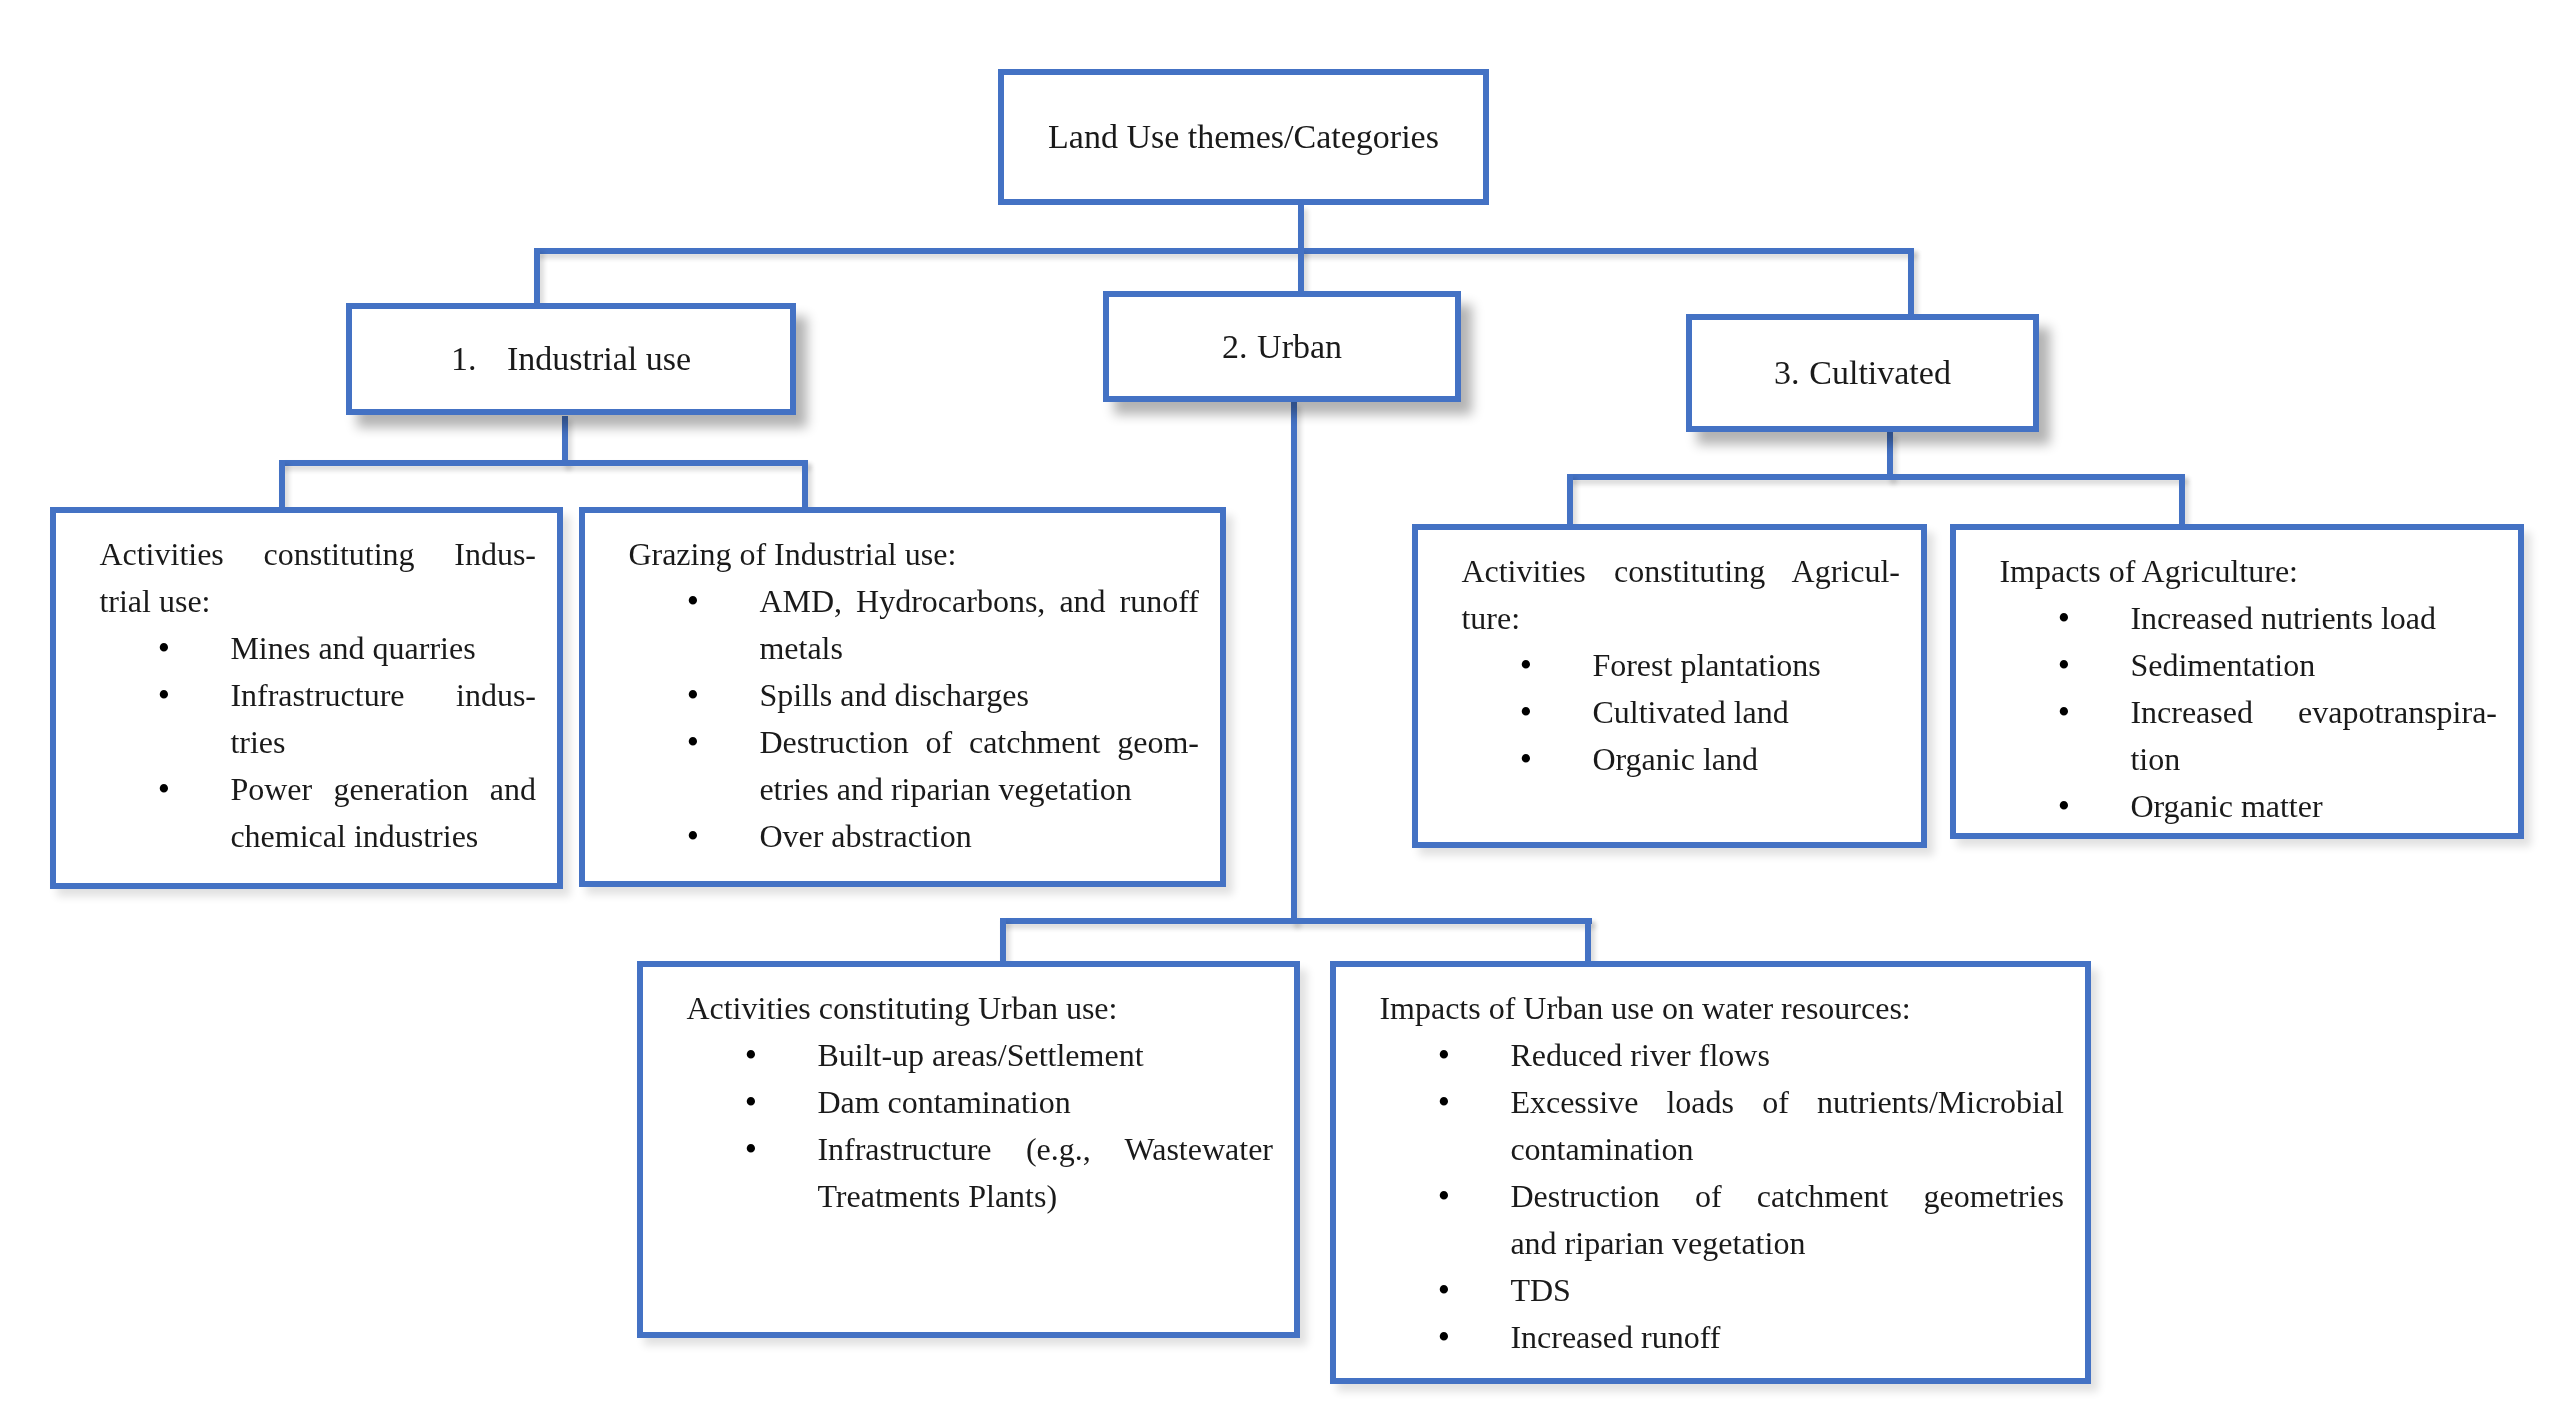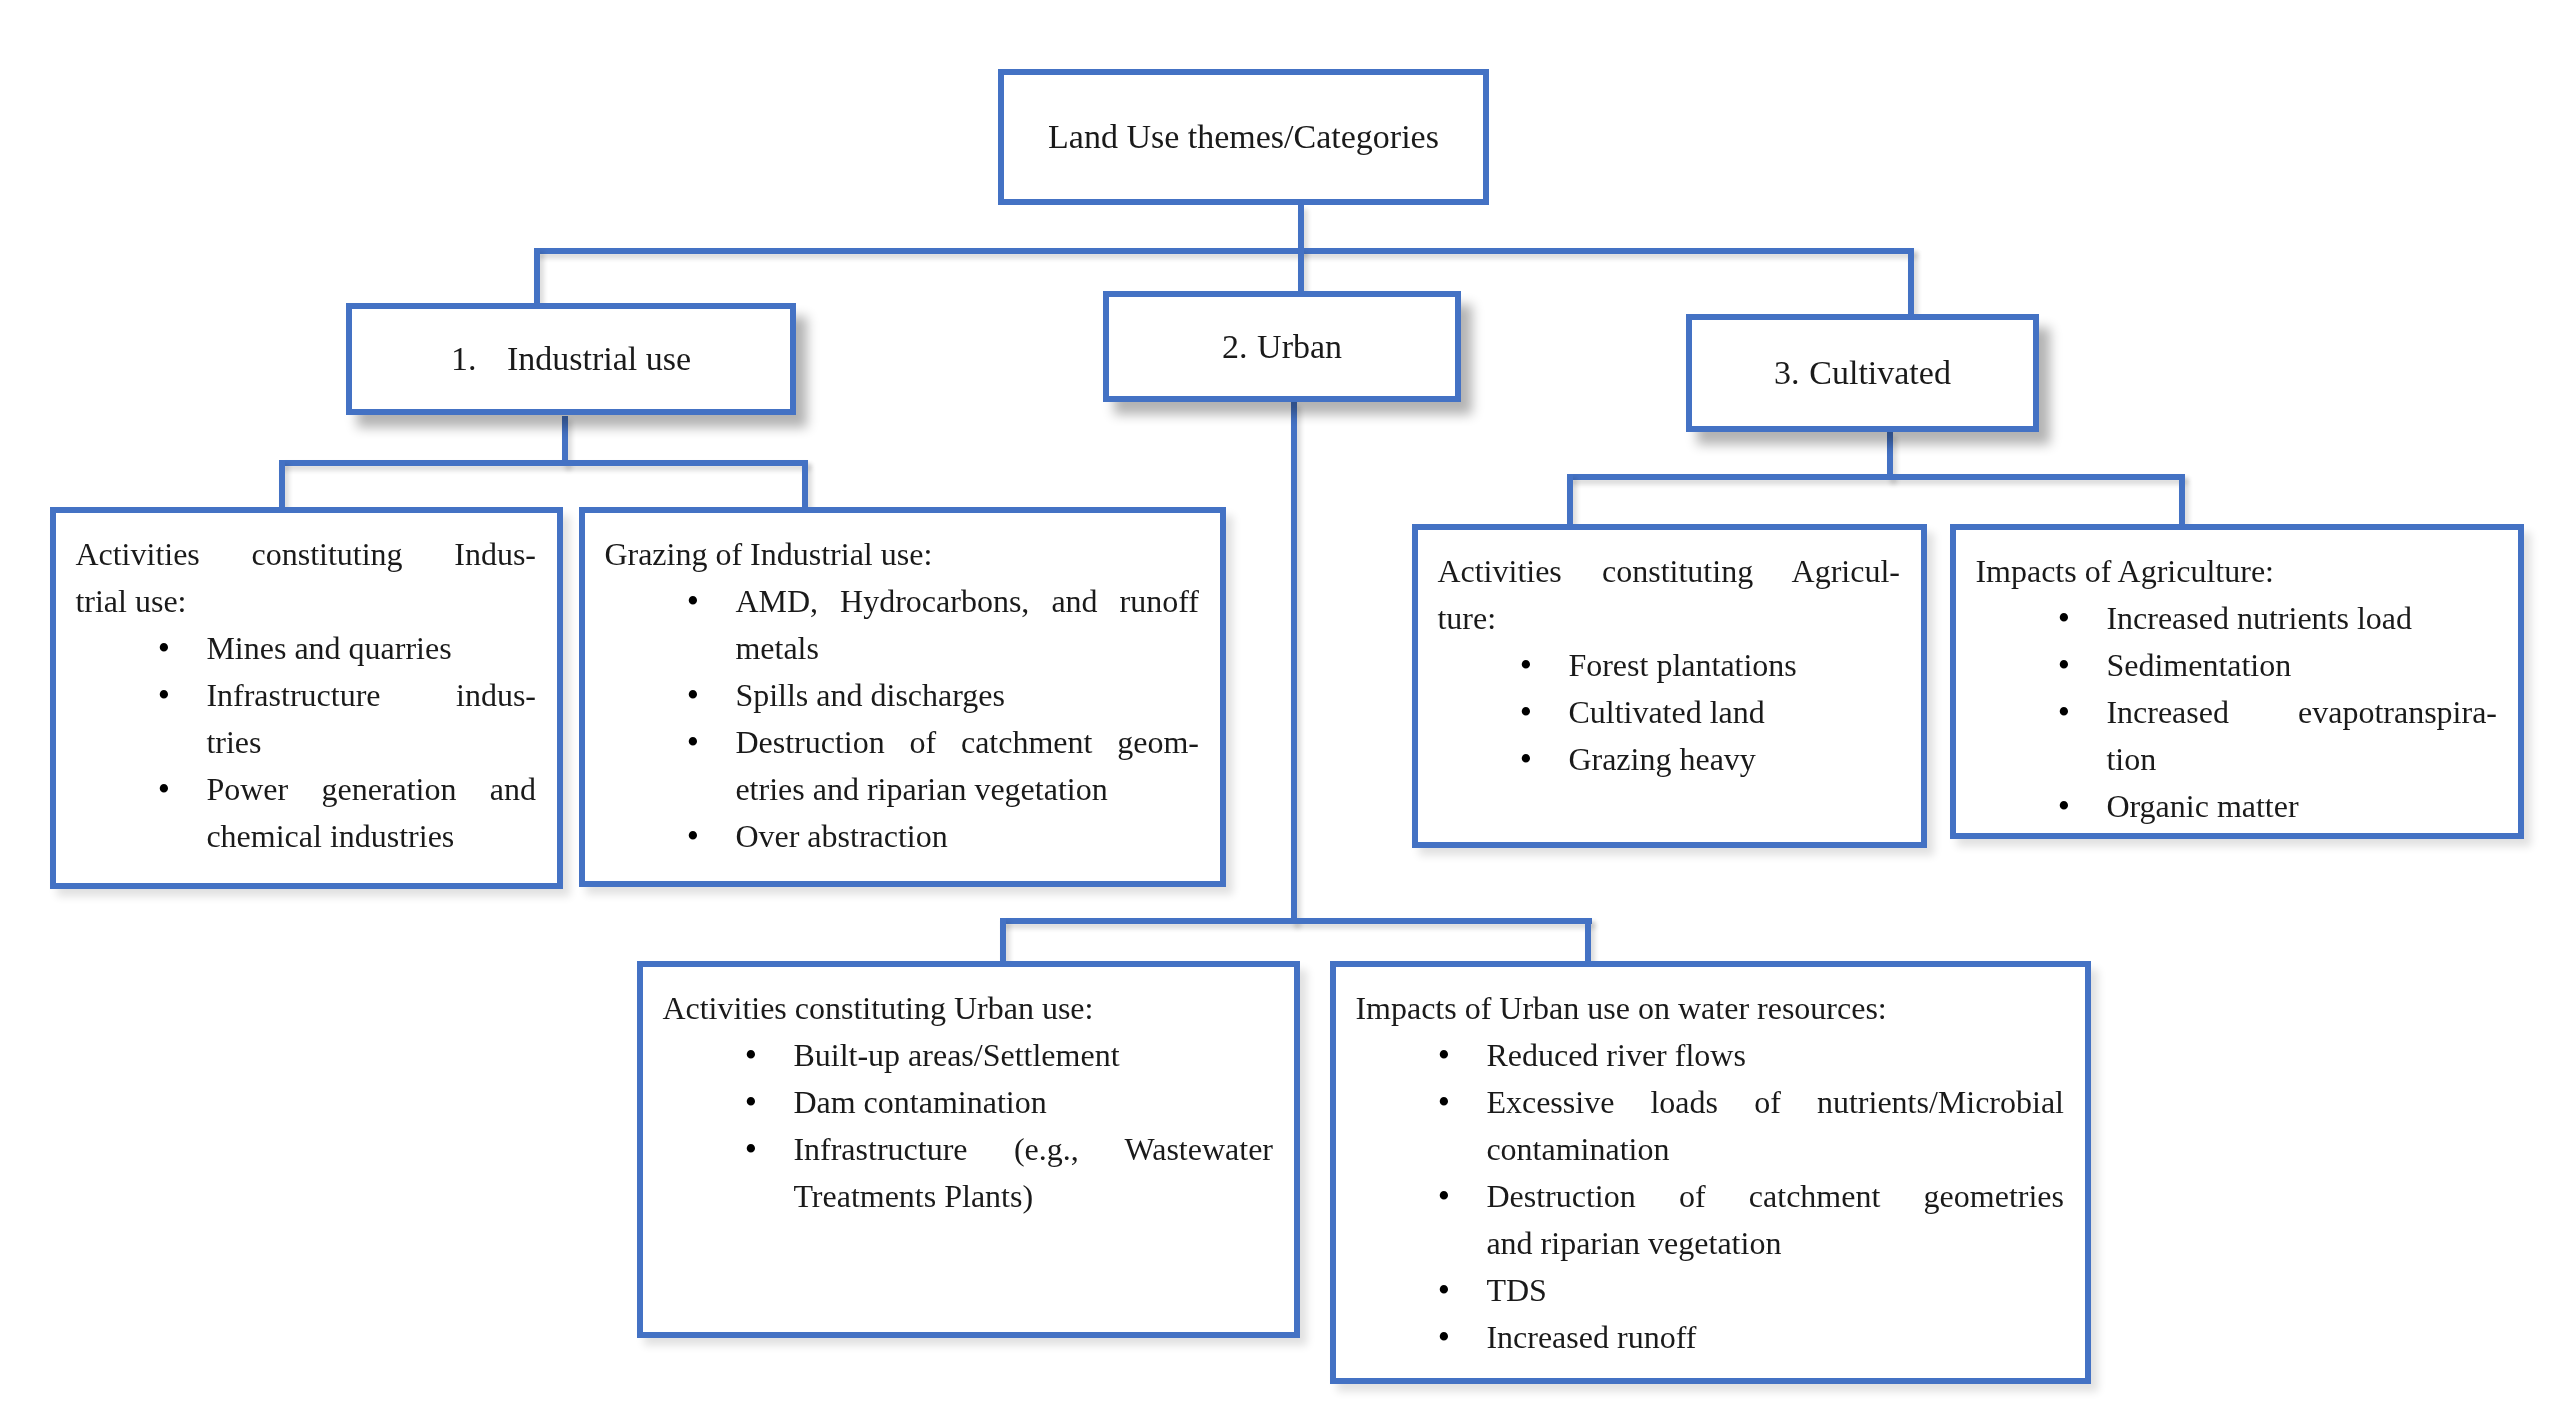--- a/index.html
+++ b/index.html
@@ -29,21 +29,21 @@
     font-size:34px;
   }
   .cat{box-shadow:11px 12.5px 11px rgba(0,0,0,0.30);}
   .leaf{
     box-shadow:7px 8.3px 8.3px rgba(0,0,0,0.12);
     padding:18px 21px 12.5px 19.4px;
     font-size:32px;line-height:47px;
   }
   .num{margin-right:9.7px;}
   .num.wide{margin-right:30.5px;}
-  .ln{text-align:left;}
+  .ln{text-align:left;margin-left:24px;}
   .lines .ln:not(:last-child){
     text-align:justify;
     text-align-last:justify;
   }
   .bullet{display:flex;align-items:flex-start;}
   .dot{
     flex:0 0 85px;margin-left:46px;text-align:center;
     font-size:35px;line-height:47px;color:#000;
   }
   .bullet .lines{flex:1 1 auto;min-width:0;}
@@ -163,21 +163,21 @@
     </div>
     <div class="bullet">
       <span class="dot">•</span>
       <div class="lines">
         <div class="ln">Cultivated land</div>
       </div>
     </div>
     <div class="bullet">
       <span class="dot">•</span>
       <div class="lines">
-        <div class="ln">Grazing heavy</div>
+        <div class="ln">Organic land</div>
       </div>
     </div>
   </div>
 
   <div class="box leaf" style="left:1950px;top:524px;width:574px;height:315px">
     <div class="lines">
       <div class="ln">Impacts of Agriculture:</div>
     </div>
     <div class="bullet">
       <span class="dot">•</span>

